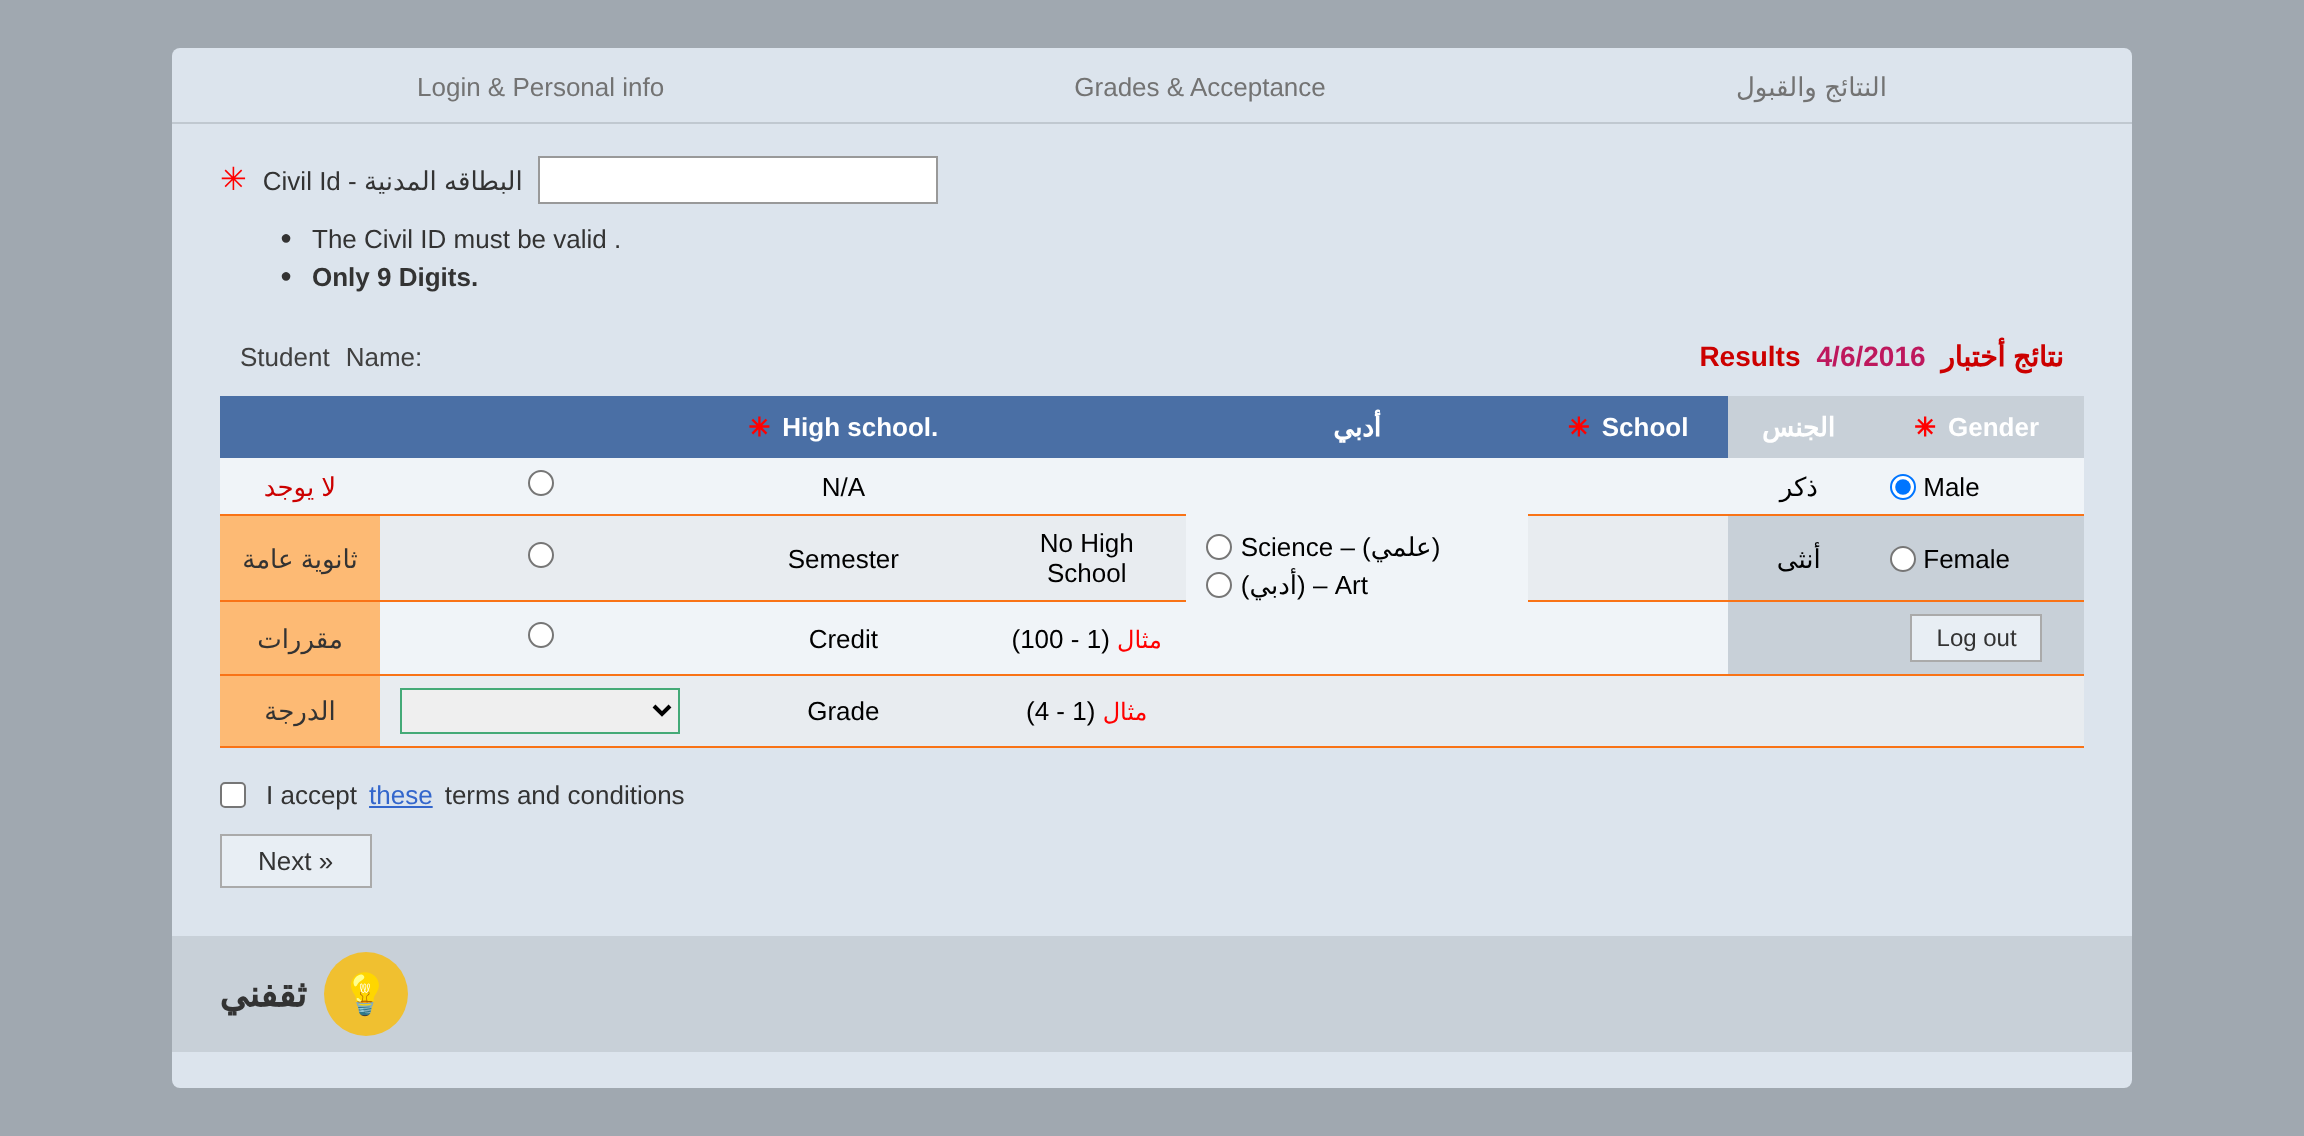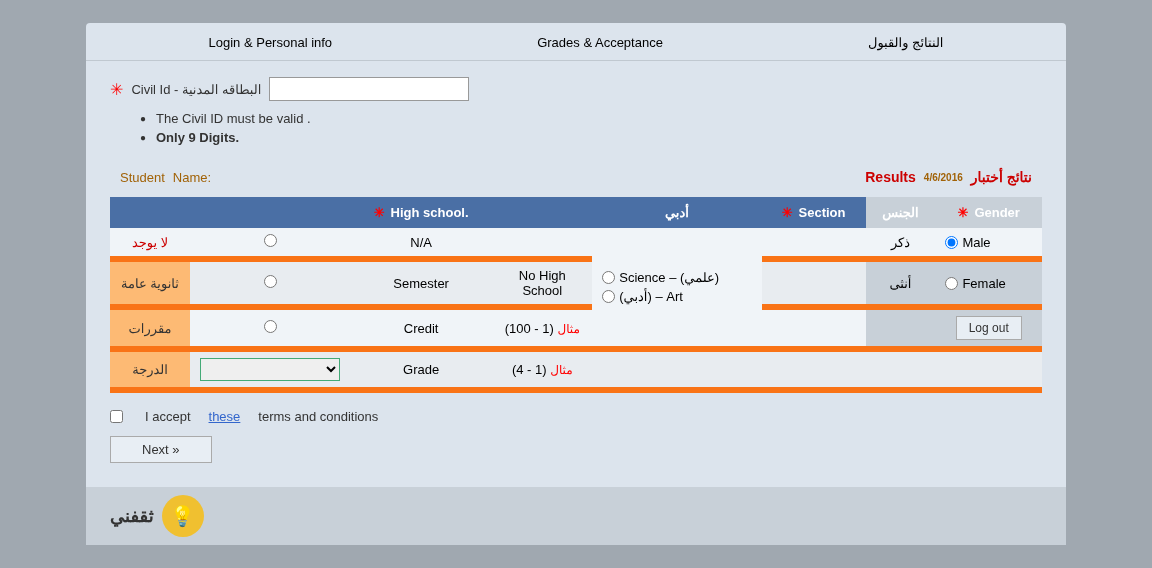--- a/index.html
+++ b/index.html
@@ -22,21 +22,21 @@
       position: relative;
     }
     .nav-tabs {
       display: flex;
       justify-content: space-around;
       padding: 12px 20px 10px 20px;
       border-bottom: 1px solid #c0c8d0;
     }
     .nav-tab {
       font-size: 13px;
-      color: #000000;
+      color: #737373;
       cursor: pointer;
     }
     .content-area {
       padding: 16px 24px;
     }
     .civil-id-row {
       display: flex;
       align-items: center;
       margin-bottom: 10px;
       gap: 8px;
@@ -83,36 +83,36 @@
     .student-name-row {
       display: flex;
       justify-content: space-between;
       align-items: center;
       margin-bottom: 12px;
       padding: 0 10px;
     }
     .student-name-left {
       display: flex;
       gap: 8px;
-      color: #a16207;
+      color: #404040;
     }
     .results-right {
       display: flex;
       gap: 8px;
       align-items: center;
     }
     .results-label {
       color: #c00;
       font-weight: bold;
       font-size: 14px;
     }
     .results-date {
-      color: #a16207;
-      font-weight: bold;
-      font-size: 10px;
+      color: #be185d;
+      font-weight: bold;
+      font-size: 14px;
     }
     .results-arabic {
       color: #c00;
       font-weight: bold;
       font-size: 14px;
       direction: rtl;
     }
     .data-table {
       width: 100%;
       border-collapse: collapse;
@@ -131,21 +131,21 @@
     .data-table tbody tr {
       background-color: #f0f4f8;
     }
     .data-table tbody tr:nth-child(even) {
       background-color: #e8ecf0;
     }
     .data-table tbody td {
       padding: 6px 10px;
       text-align: center;
       vertical-align: middle;
-      border-bottom: 6px solid #f97316;
+      border-bottom: 1px solid #f97316;
     }
     .row-label-cell {
       background-color: #fdba74;
       font-size: 13px;
       color: #333;
       text-align: right;
       direction: rtl;
       min-width: 80px;
     }
     .radio-cell {
@@ -189,37 +189,37 @@
       color: #333;
     }
     .grade-select {
       border: 1px solid #4a7;
       padding: 2px;
       width: 140px;
     }
     .terms-row {
       display: flex;
       align-items: center;
-      gap: 18px;
+      gap: 6px;
       margin-bottom: 12px;
       margin-top: 8px;
     }
     .terms-text {
       font-size: 13px;
       color: #333;
     }
     .terms-link {
       color: #3366cc;
       text-decoration: underline;
       cursor: pointer;
     }
     .next-btn {
       background-color: #e8eef4;
       border: 1px solid #aaa;
-      padding: 5px 31px;
+      padding: 5px 18px;
       cursor: pointer;
       font-size: 13px;
       color: #333;
     }
     .footer-area {
       display: flex;
       align-items: center;
       gap: 12px;
       padding: 8px 24px;
       background-color: #c8d0d8;
@@ -317,21 +317,21 @@
               <span>High school.</span>
             </div>
           </th>
           <th style="width:100px;"></th>
           <th style="direction:rtl;">
             <span>أدبي</span>
           </th>
           <th>
             <div class="table-header-content">
               <span class="header-star">✳</span>
-              <span>Section</span>
+              <span>School</span>
             </div>
           </th>
           <th class="gender-col" style="direction:rtl;">
             <span>الجنس</span>
           </th>
           <th class="gender-col">
             <div class="table-header-content">
               <span class="header-star">✳</span>
               <span>Gender</span>
             </div>

